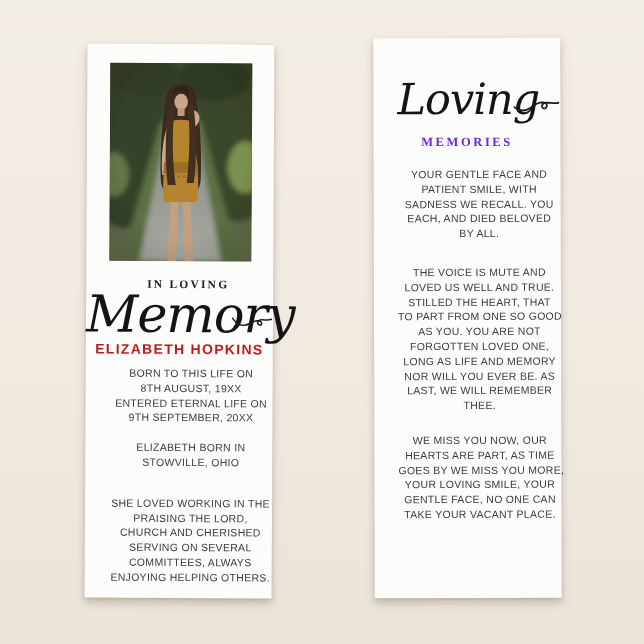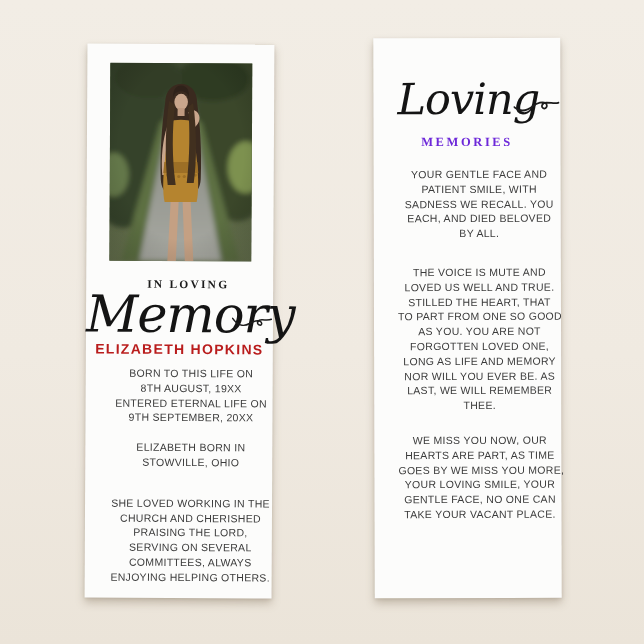--- a/index.html
+++ b/index.html
@@ -139,22 +139,22 @@
       <div class="line">9TH SEPTEMBER, 20XX</div>
     </div>
 
     <div class="para birth-para">
       <div class="line">ELIZABETH BORN IN</div>
       <div class="line">STOWVILLE, OHIO</div>
     </div>
 
     <div class="para bio-para">
       <div class="line">SHE LOVED WORKING IN THE</div>
+      <div class="line">PRAISING THE LORD,</div>
       <div class="line">CHURCH AND CHERISHED</div>
-      <div class="line">PRAISING THE LORD,</div>
       <div class="line">SERVING ON SEVERAL</div>
       <div class="line">COMMITTEES, ALWAYS</div>
       <div class="line">ENJOYING HELPING OTHERS.</div>
     </div>
   </div>
 
   <div class="card right">
 
     <div class="rc-header">
       <span class="script rc-script">Loving</span>

